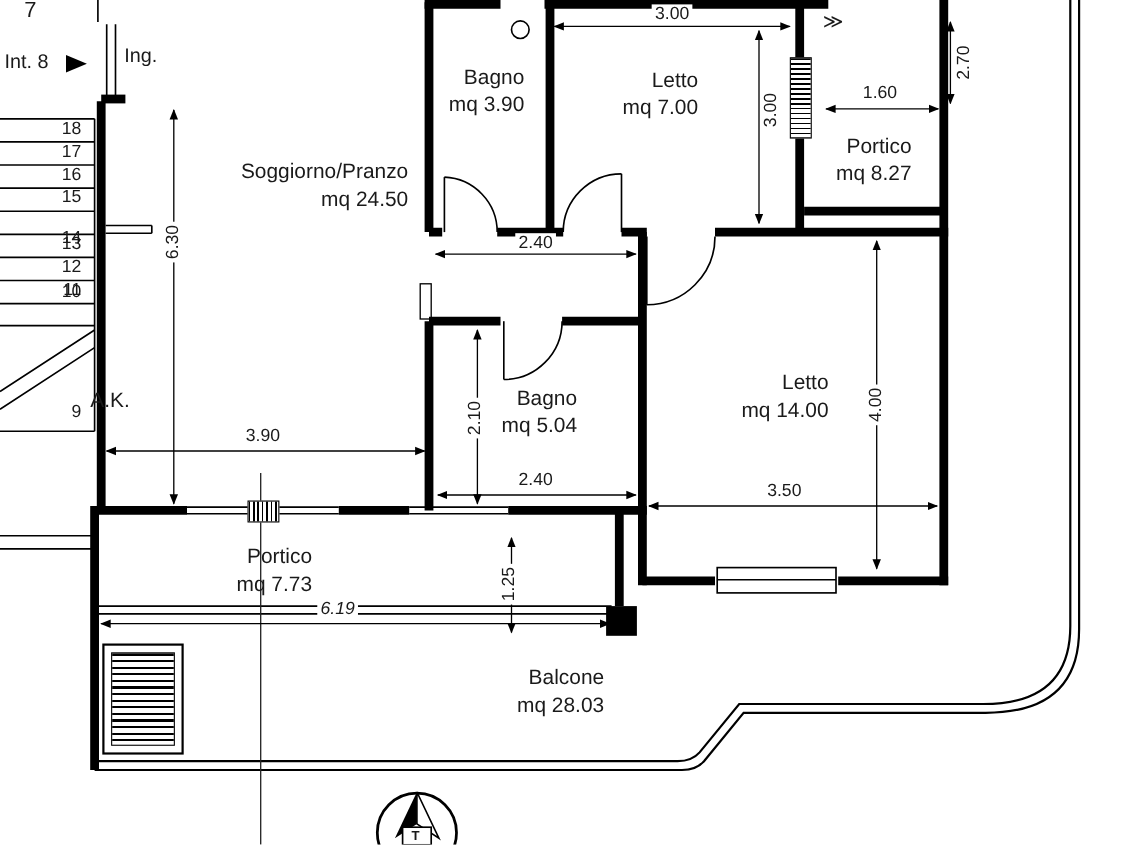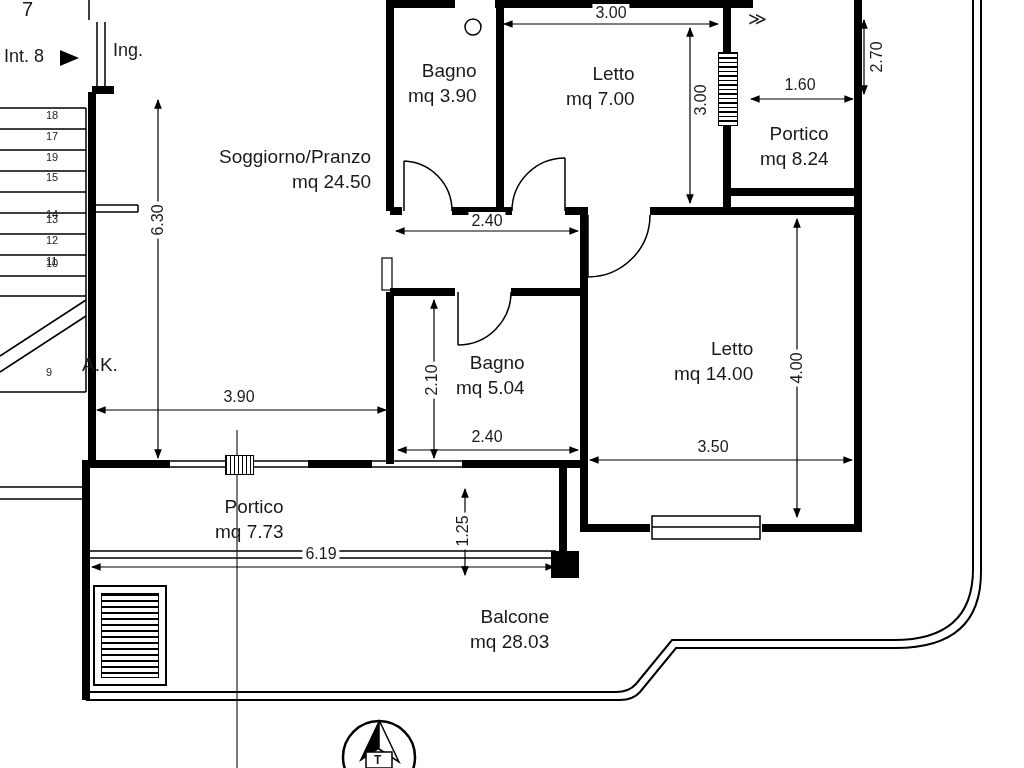--- a/index.html
+++ b/index.html
@@ -3,21 +3,21 @@
 <meta charset="utf-8">
 <style>
   html,body{margin:0;padding:0;background:#fff;}
   .stage{position:relative;width:1024px;height:768px;background:#ffffff;overflow:hidden;
          font-family:"Liberation Sans",sans-serif;color:#1a1a1a;}
   .stage svg{position:absolute;left:0;top:0;}
   .lbl{position:absolute;white-space:nowrap;}
   .room{font-size:19px;line-height:1.32;text-align:right;}
   .dim{font-size:16px;background:#fff;padding:0 3px;transform:translate(-50%,-50%);}
   .dim.v{transform:translate(-50%,-50%) rotate(-90deg);}
-  .stair{font-size:11px;width:28px;}
+  .stair{font-size:16px;width:28px;text-align:right;}
   .big{font-size:20px;}
   .med{font-size:18px;}
   .vent{font-size:18px;line-height:1.35;}
   .tbox{font-size:12px;font-weight:bold;}
   .stripesV{position:absolute;border:1.5px solid #000;background:#fff;
             background-image:repeating-linear-gradient(to bottom,#000 0 1.5px,#fff 1.5px 4.5px);}
   .stripesH{position:absolute;border:1.5px solid #000;background:#fff;
             background-image:repeating-linear-gradient(to right,#000 0 1.5px,#fff 1.5px 4px);}
   .grate-outer{position:absolute;left:93px;top:585px;width:70px;height:97px;border:2px solid #000;}
   .grate-inner{position:absolute;left:6px;top:6px;right:6px;bottom:6px;border:1.5px solid #000;
@@ -140,21 +140,21 @@
 <div class="lbl room" style="left:408px;top:58px;">
   <div>Bagno</div>
   <div>mq 3.90</div>
 </div>
 <div class="lbl room" style="left:566px;top:61px;">
   <div>Letto</div>
   <div>mq 7.00</div>
 </div>
 <div class="lbl room" style="left:760px;top:121px;">
   <div>Portico</div>
-  <div>mq 8.24</div>
+  <div>mq 8.27</div>
 </div>
 <div class="lbl room" style="left:456px;top:350px;">
   <div>Bagno</div>
   <div>mq 5.04</div>
 </div>
 <div class="lbl room" style="left:674px;top:336px;">
   <div>Letto</div>
   <div>mq 14.00</div>
 </div>
 <div class="lbl room" style="left:215px;top:494px;">
@@ -171,25 +171,25 @@
 <div class="lbl dim" style="left:800px;top:85px;">1.60</div>
 <div class="lbl dim v" style="left:877px;top:57px;">2.70</div>
 <div class="lbl dim v" style="left:158px;top:220px;">6.30</div>
 <div class="lbl dim" style="left:487px;top:221px;">2.40</div>
 <div class="lbl dim v" style="left:432px;top:380px;">2.10</div>
 <div class="lbl dim" style="left:239px;top:397px;">3.90</div>
 <div class="lbl dim" style="left:487px;top:437px;">2.40</div>
 <div class="lbl dim" style="left:713px;top:447px;">3.50</div>
 <div class="lbl dim v" style="left:797px;top:368px;">4.00</div>
 <div class="lbl dim v" style="left:463px;top:531px;">1.25</div>
-<div class="lbl dim" style="left:321px;top:554px;">6.19</div>
+<div class="lbl dim" style="left:307px;top:554px;font-style:italic;">6.19</div>
 
 <div class="lbl stair" style="left:46px;top:109px;">18</div>
 <div class="lbl stair" style="left:46px;top:130px;">17</div>
-<div class="lbl stair" style="left:46px;top:151px;">19</div>
+<div class="lbl stair" style="left:46px;top:151px;">16</div>
 <div class="lbl stair" style="left:46px;top:171px;">15</div>
 <div class="lbl stair" style="left:46px;top:208px;">14</div>
 <div class="lbl stair" style="left:46px;top:213px;">13</div>
 <div class="lbl stair" style="left:46px;top:234px;">12</div>
 <div class="lbl stair" style="left:46px;top:255px;">11</div>
 <div class="lbl stair" style="left:46px;top:257px;">10</div>
 <div class="lbl stair" style="left:46px;top:366px;">9</div>
 
 <div class="lbl tbox" style="left:374px;top:753px;">T</div>
 

